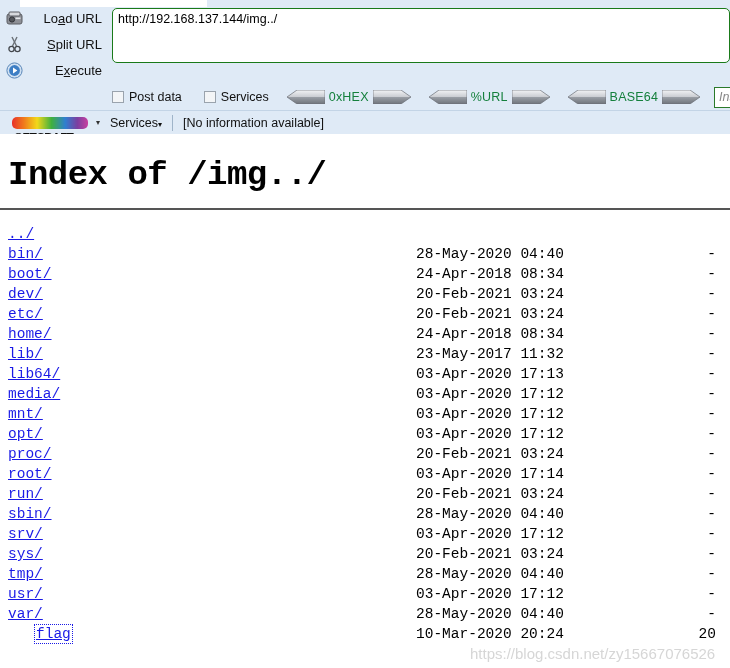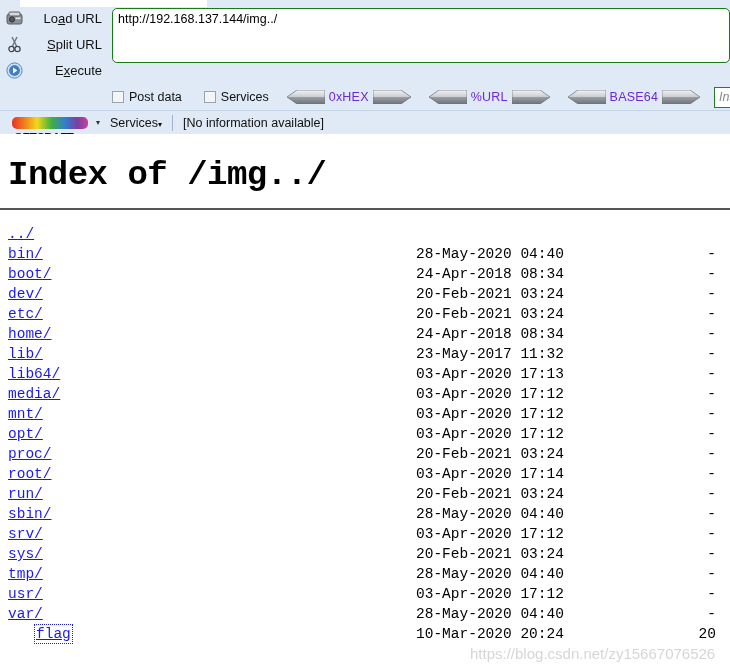--- a/index.html
+++ b/index.html
@@ -107,21 +107,21 @@
     align-items: center;
     gap: 4px;
   }
   .arrow-btn {
     width: 38px;
     height: 14px;
     display: block;
   }
   .enc-label {
     font-size: 12.5px;
-    color: #6d28d9;
+    color: #15803d;
     white-space: nowrap;
     letter-spacing: 0.2px;
   }
   #insert-string {
     width: 92px;
     height: 21px;
     box-sizing: border-box;
     border: 1px solid #2a7a2a;
     background: #ffffff;
     font-family: "Liberation Sans", sans-serif;

